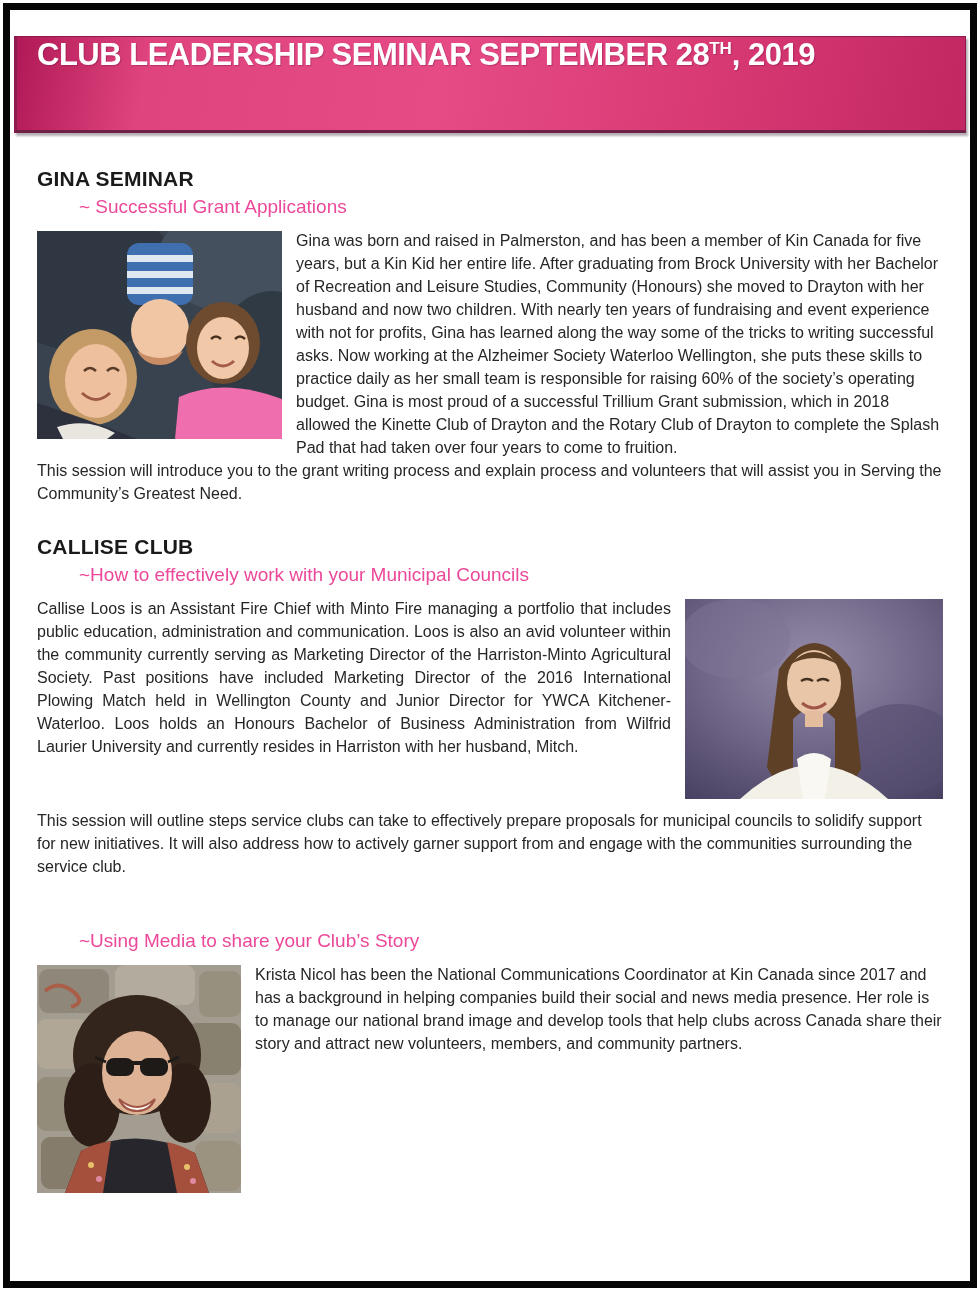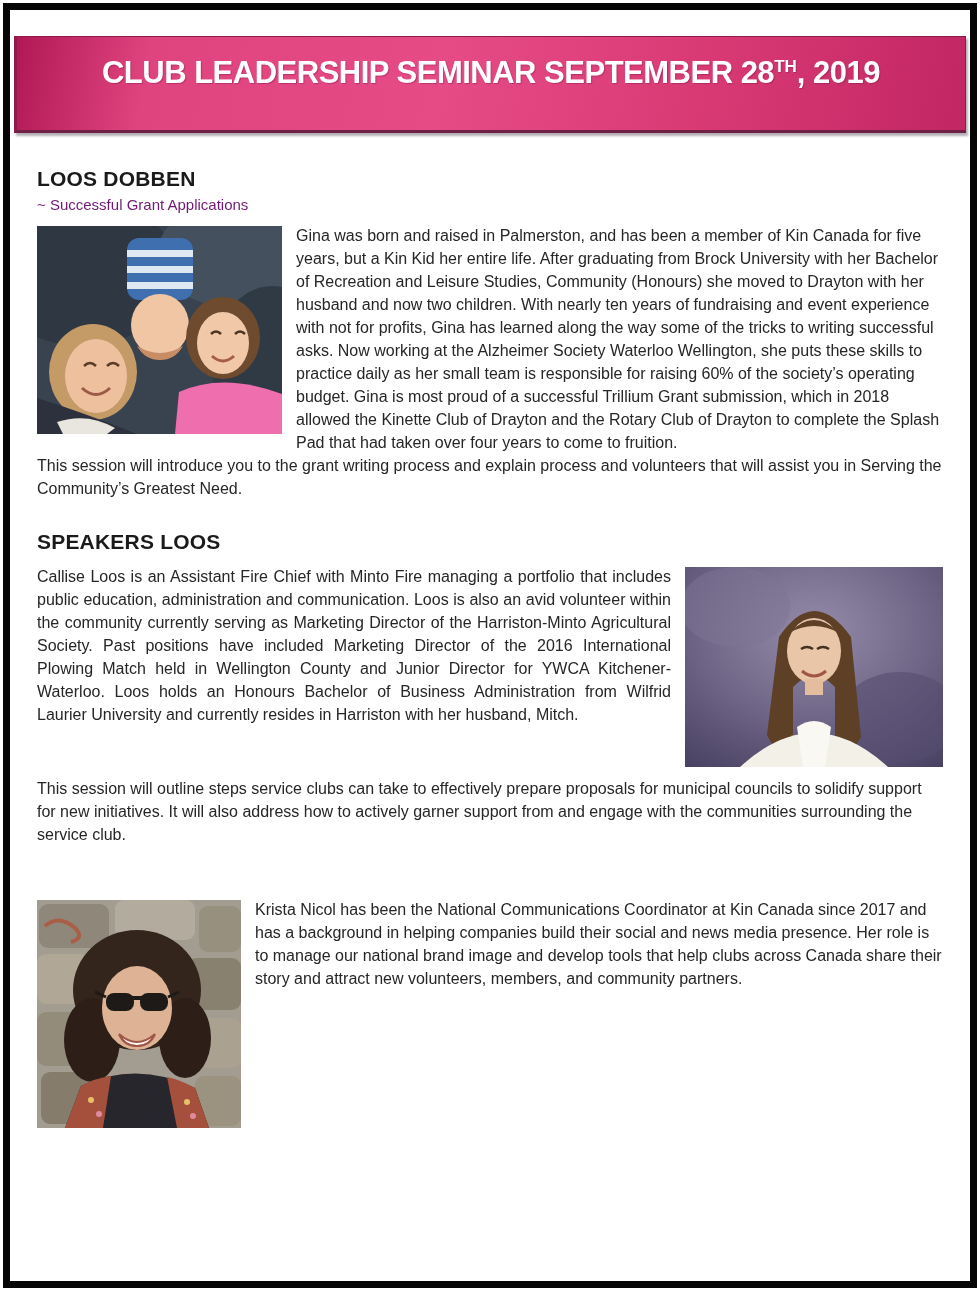--- a/index.html
+++ b/index.html
@@ -11,32 +11,32 @@
   
   .banner {
     margin:26px 4px 0 4px;
     height:97px;
     background:linear-gradient(100deg,#b01956 0%, #e0447e 14%, #e64b86 45%, #d93a74 72%, #c22763 100%);
     border:1px solid #8e1b4e;
     border-left:3px solid #8e1b4e;
     border-bottom:3px solid #6e2145;
     box-shadow:2px 3px 2px rgba(120,110,120,.55);
     color:#fff;
-    padding:18px 20px 8px 20px;
-    display:flex; flex-direction:column; justify-content:space-between;align-items:center;
+    padding:0 20px 8px 20px;
+    display:flex; flex-direction:row; justify-content:space-between;
   }
   .banner-line1 { font-size:31px; font-weight:bold; letter-spacing:-.5px; white-space:nowrap;
                   text-shadow:1px 1px 1px rgba(120,20,70,.4); }
   .banner-line1 sup { font-size:.55em; vertical-align:super; letter-spacing:0; }
   .banner-line2 { font-size:31px; font-weight:bold; letter-spacing:-.5px; text-align:right;
                   text-shadow:1px 1px 1px rgba(120,20,70,.4); }
 
   
   h2.speaker-name { font-size:21px; font-weight:bold; color:#1a1a1a; letter-spacing:.2px; }
-  .speaker-topic { font-size:15px; color:#701a75; margin-top:5px; }
+  .speaker-topic { font-size:19px; color:#ec4899; margin-top:5px;margin-left:42px; }
 
   .sec-gina   { margin-top:34px; }
   .sec-callise{ margin-top:30px; }
   .sec-krista { margin-top:52px; }
 
   .bio-block { margin-top:11px; font-size:16px; line-height:23px; }
   .bio-block::after { content:""; display:block; clear:both; }
   .bio-block p { margin:0; }
 
   .photo { display:block; }
@@ -51,21 +51,21 @@
 <body>
 
 <div class="frame">
   <div class="banner">
     <div class="banner-line1"><span>CLUB LEADERSHIP SEMINAR SEPTEMBER 28</span><sup>TH</sup><span>, 2019</span></div>
   </div>
 
   <div class="content">
 
     <section class="sec-gina">
-      <h2 class="speaker-name">LOOS DOBBEN</h2>
+      <h2 class="speaker-name">GINA SEMINAR</h2>
       <div class="speaker-topic">~ Successful Grant Applications</div>
 
       <div class="bio-block">
         <span class="photo photo-left">
           <svg width="245" height="208" viewBox="0 0 245 208" aria-hidden="true">
             <rect width="245" height="208" fill="#39434f"></rect>
             <ellipse cx="45" cy="45" rx="95" ry="75" fill="#2e3742"></ellipse>
             <ellipse cx="205" cy="28" rx="85" ry="55" fill="#44505e"></ellipse>
             <ellipse cx="235" cy="140" rx="60" ry="80" fill="#303a45"></ellipse>
 
@@ -89,21 +89,22 @@
             <path d="M174 108 q5 -5 10 0 M198 108 q5 -5 10 0" stroke="#4a3220" stroke-width="2.5" fill="none"></path>
             <path d="M138 208 L142 166 Q186 146 245 168 L245 208 Z" fill="#ef6fae"></path>
           </svg>
         </span>
         <p>Gina was born and raised in Palmerston, and has been a member of Kin Canada for five years, but a Kin Kid her entire life. After graduating from Brock University with her Bachelor of Recreation and Leisure Studies, Community (Honours) she moved to Drayton with her husband and now two children. With nearly ten years of fundraising and event experience with not for profits, Gina has learned along the way some of the tricks to writing successful asks. Now working at the Alzheimer Society Waterloo Wellington, she puts these skills to practice daily as her small team is responsible for raising 60% of the society’s operating budget. Gina is most proud of a successful Trillium Grant submission, which in 2018 allowed the Kinette Club of Drayton and the Rotary Club of Drayton to complete the Splash Pad that had taken over four years to come to fruition.</p>
         <p>This session will introduce you to the grant writing process and explain process and volunteers that will assist you in Serving the Community’s Greatest Need.</p>
       </div>
     </section>
 
     <section class="sec-callise">
-      <h2 class="speaker-name">SPEAKERS LOOS</h2>
+      <h2 class="speaker-name">CALLISE CLUB</h2>
+      <div class="speaker-topic">~How to effectively work with your Municipal Councils</div>
 
       <div class="bio-block">
         <span class="photo photo-right">
           <svg width="258" height="200" viewBox="0 0 258 200" aria-hidden="true">
             <defs>
               <radialGradient id="cbg" cx="50%" cy="32%" r="85%">
                 <stop offset="0%" stop-color="#958ba9"></stop>
                 <stop offset="55%" stop-color="#6d6384"></stop>
                 <stop offset="100%" stop-color="#474060"></stop>
               </radialGradient>
@@ -123,20 +124,21 @@
             <path d="M55 200 Q129 132 203 200 Z" fill="#f3f0e8"></path>
             <path d="M112 160 Q129 148 146 160 L140 200 L118 200 Z" fill="#faf8f2"></path>
           </svg>
         </span>
         <p class="justify">Callise Loos is an Assistant Fire Chief with Minto Fire managing a portfolio that includes public education, administration and communication. Loos is also an avid volunteer within the community currently serving as Marketing Director of the Harriston-Minto Agricultural Society. Past positions have included Marketing Director of the 2016 International Plowing Match held in Wellington County and Junior Director for YWCA Kitchener-Waterloo. Loos holds an Honours Bachelor of Business Administration from Wilfrid Laurier University and currently resides in Harriston with her husband, Mitch.</p>
         <p class="clear-right">This session will outline steps service clubs can take to effectively prepare proposals for municipal councils to solidify support for new initiatives. It will also address how to actively garner support from and engage with the communities surrounding the service club.</p>
       </div>
     </section>
 
     <section class="sec-krista">
+      <div class="speaker-topic">~Using Media to share your Club’s Story</div>
 
       <div class="bio-block">
         <span class="photo photo-left">
           <svg width="204" height="228" viewBox="0 0 204 228" aria-hidden="true">
             <rect width="204" height="228" fill="#a39d91"></rect>
 
             <rect x="2" y="4" width="70" height="44" rx="9" fill="#8f887a"></rect>
             <rect x="78" y="0" width="80" height="40" rx="9" fill="#b3ab9d"></rect>
             <rect x="162" y="6" width="42" height="46" rx="9" fill="#97907f"></rect>
             <rect x="0" y="54" width="52" height="50" rx="9" fill="#b0a796"></rect>

